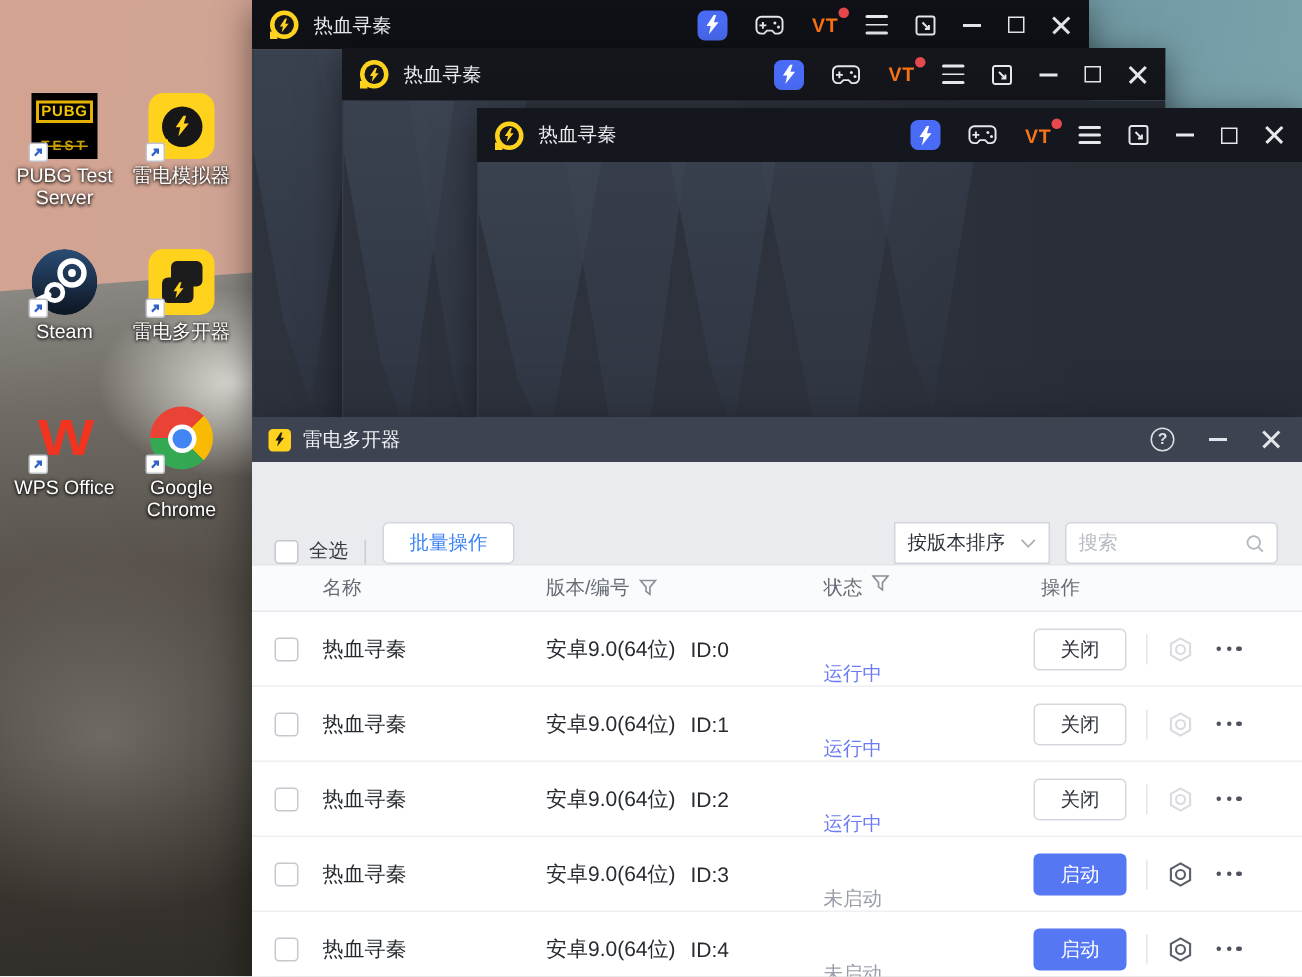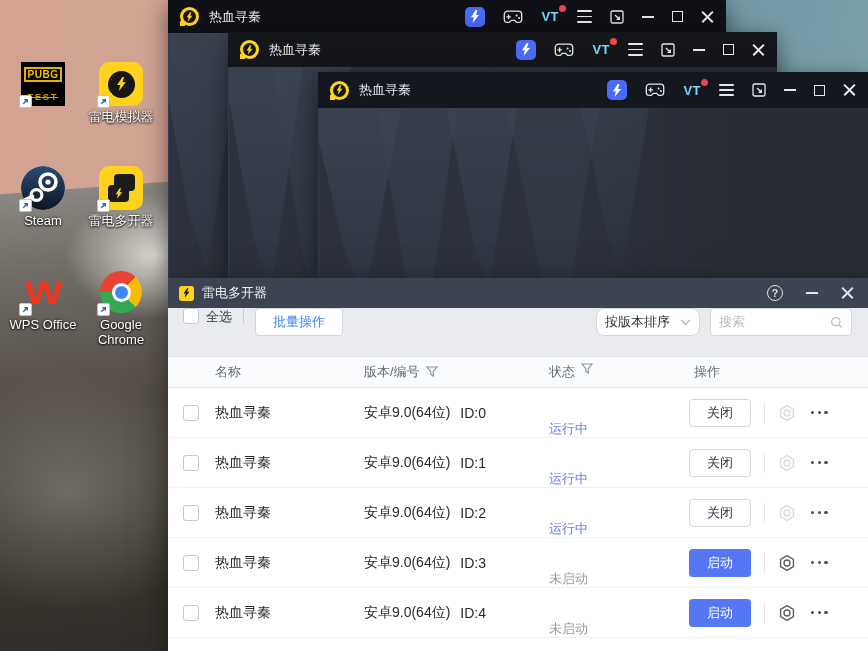--- a/index.html
+++ b/index.html
@@ -64,21 +64,21 @@
   .etitle { height:35px; background:#14161c; display:flex; align-items:center; padding:0 12px 0 12px; }
   .win1 .etitle { height:33px; background:#0f1116; }
   .win3 .etitle { height:36px; background:#15171e; }
   .elogo { width:19px; height:19px; border-radius:50%; background:#ffd21e; position:relative;
     display:flex; align-items:center; justify-content:center; flex:none; }
   .elogo::after { content:""; position:absolute; left:0px; bottom:0px; width:5px; height:5px; background:#ffd21e; }
   .elogo-inner { width:13px; height:13px; border-radius:50%; background:#14161c; display:flex; align-items:center; justify-content:center; }
   .etext { color:#e9eaee; font-size:13px; margin-left:10px; flex:1 1 auto; white-space:nowrap; overflow:hidden; }
   .eicons { display:flex; align-items:center; gap:18px; flex:none; }
   .boost { width:20px; height:20px; border-radius:5px; background:#4a6bf5; display:flex; align-items:center; justify-content:center; }
-  .vt { position:relative; color:#7dd3fc; font-weight:700; font-size:13px; letter-spacing:.5px; }
+  .vt { position:relative; color:#f97316; font-weight:700; font-size:13px; letter-spacing:.5px; }
   .vt-dot { position:absolute; right:-7px; top:-4px; width:7px; height:7px; border-radius:50%; background:#e5484d; }
   .ham { display:flex; flex-direction:column; gap:3.5px; width:15px; }
   .ham i { height:1.8px; background:#e6e8ec; border-radius:1px; }
   .minbar { width:12px; height:2px; background:#e6e8ec; }
   .maxbox { width:11px; height:11px; border:1.6px solid #e6e8ec; }
   .xmark { position:relative; width:13px; height:13px; }
   .xmark::before,.xmark::after { content:""; position:absolute; left:-1px; top:5.5px; width:15px; height:1.8px; background:#e6e8ec; }
   .xmark::before { transform:rotate(45deg); } .xmark::after { transform:rotate(-45deg); }
   .econtent { position:absolute; left:0; right:0; bottom:0; top:33px; background:#2d323c; overflow:hidden;
     border-left:1px solid rgba(70,80,100,.35); }
@@ -91,28 +91,28 @@
   .mgr { position:absolute; left:168px; top:278px; width:700px; height:373px; z-index:5;
     background:#fff; box-shadow:0 10px 30px rgba(0,0,0,.5); }
   .mtitle { height:30px; background:#3d4350; display:flex; align-items:center; padding:0 14px 0 11px; }
   .mlogo { width:15px; height:15px; background:#ffd21e; border-radius:3px; display:flex; align-items:center; justify-content:center; flex:none; }
   .mtext { color:#eef0f4; font-size:13px; margin-left:8px; flex:1; }
   .mwinbtns { display:flex; align-items:center; gap:23px; }
   .helpc { width:16px; height:16px; border-radius:50%; border:1.3px solid #dde0e6; color:#dde0e6;
     font-size:10.5px; font-weight:700; display:flex; align-items:center; justify-content:center; }
   .mtitle .minbar,.mtitle .xmark::before,.mtitle .xmark::after { background:#e2e5ea; }
 
-  .mtoolbar { height:48px; background:#e9ebef; display:flex; align-items:flex-start; padding:0 16px 0 15px; }
+  .mtoolbar { height:68px; background:#e9ebef; display:flex; align-items:flex-end; padding:0 16px 0 15px; }
   .cbx { width:16px; height:16px; background:#fff; border:1px solid #c4c8cf; border-radius:3px; flex:none; }
   .selall { font-size:13px; color:#343941; margin-left:7px; }
   .vdiv { width:1px; height:16px; background:#c9ccd2; margin:0 11px; }
   .batch-btn { height:28px; padding:0 17px; background:#fff; border:1px solid #d2d5db; border-radius:4px;
     font-size:13px; color:#3b82f6; display:flex; align-items:center; }
   .tspacer { flex:1; }
-  .sortsel { width:104px; height:28px; background:#fff; border:1px solid #d2d5db; border-radius:8px;
+  .sortsel { width:104px; height:28px; background:#fff; border:1px solid #d2d5db; border-radius:0;
     display:flex; align-items:center; padding:0 8px; font-size:13px; color:#2e333b; }
   .sortsel .lbl { flex:1; }
   .searchbox { width:142px; height:28px; margin-left:10px; background:#fff; border:1px solid #d2d5db; border-radius:4px;
     display:flex; align-items:center; padding:0 8px; }
   .searchbox input { border:none; outline:none; width:100%; font-size:13px; color:#3b82f6; font-family:Liberation Serif, serif; }
   .searchbox input::placeholder { color:#b6bac2; }
 
   .mheader { height:32px; background:#fafbfc; border-top:1px solid #e3e5e9; border-bottom:1px solid #e8e9ed;
     display:flex; align-items:center; padding:0 22px 0 15px; font-size:13px; color:#666c76; }
   .c-check { width:16px; flex:none; }
@@ -152,20 +152,21 @@
       <div class="pubg">
         <div class="pubg-frame">PUBG</div>
         <div class="pubg-test">TEST</div>
       </div>
       <span class="sc-arrow">
         <svg width="9" height="9" viewBox="0 0 10 10">
             <path d="M2.5 7.5 L7 3 M3.8 3 H7 V6.2" stroke="#2f62c4" stroke-width="1.6" fill="none"></path>
           </svg>
       </span>
     </div>
+    <div class="dlabel">PUBG Test Server</div>
   </div>
 
   <div class="dcell">
     <div class="dimg">
       <div class="ldp">
         <div class="ldp-circle">
             <svg width="11" height="14" viewBox="0 0 12 16">
               <path d="M7 0 L1 9 H4.5 L3 16 L11 6 H7.2 L9 0 Z" fill="#ffd21e"></path>
             </svg>
           </div>

